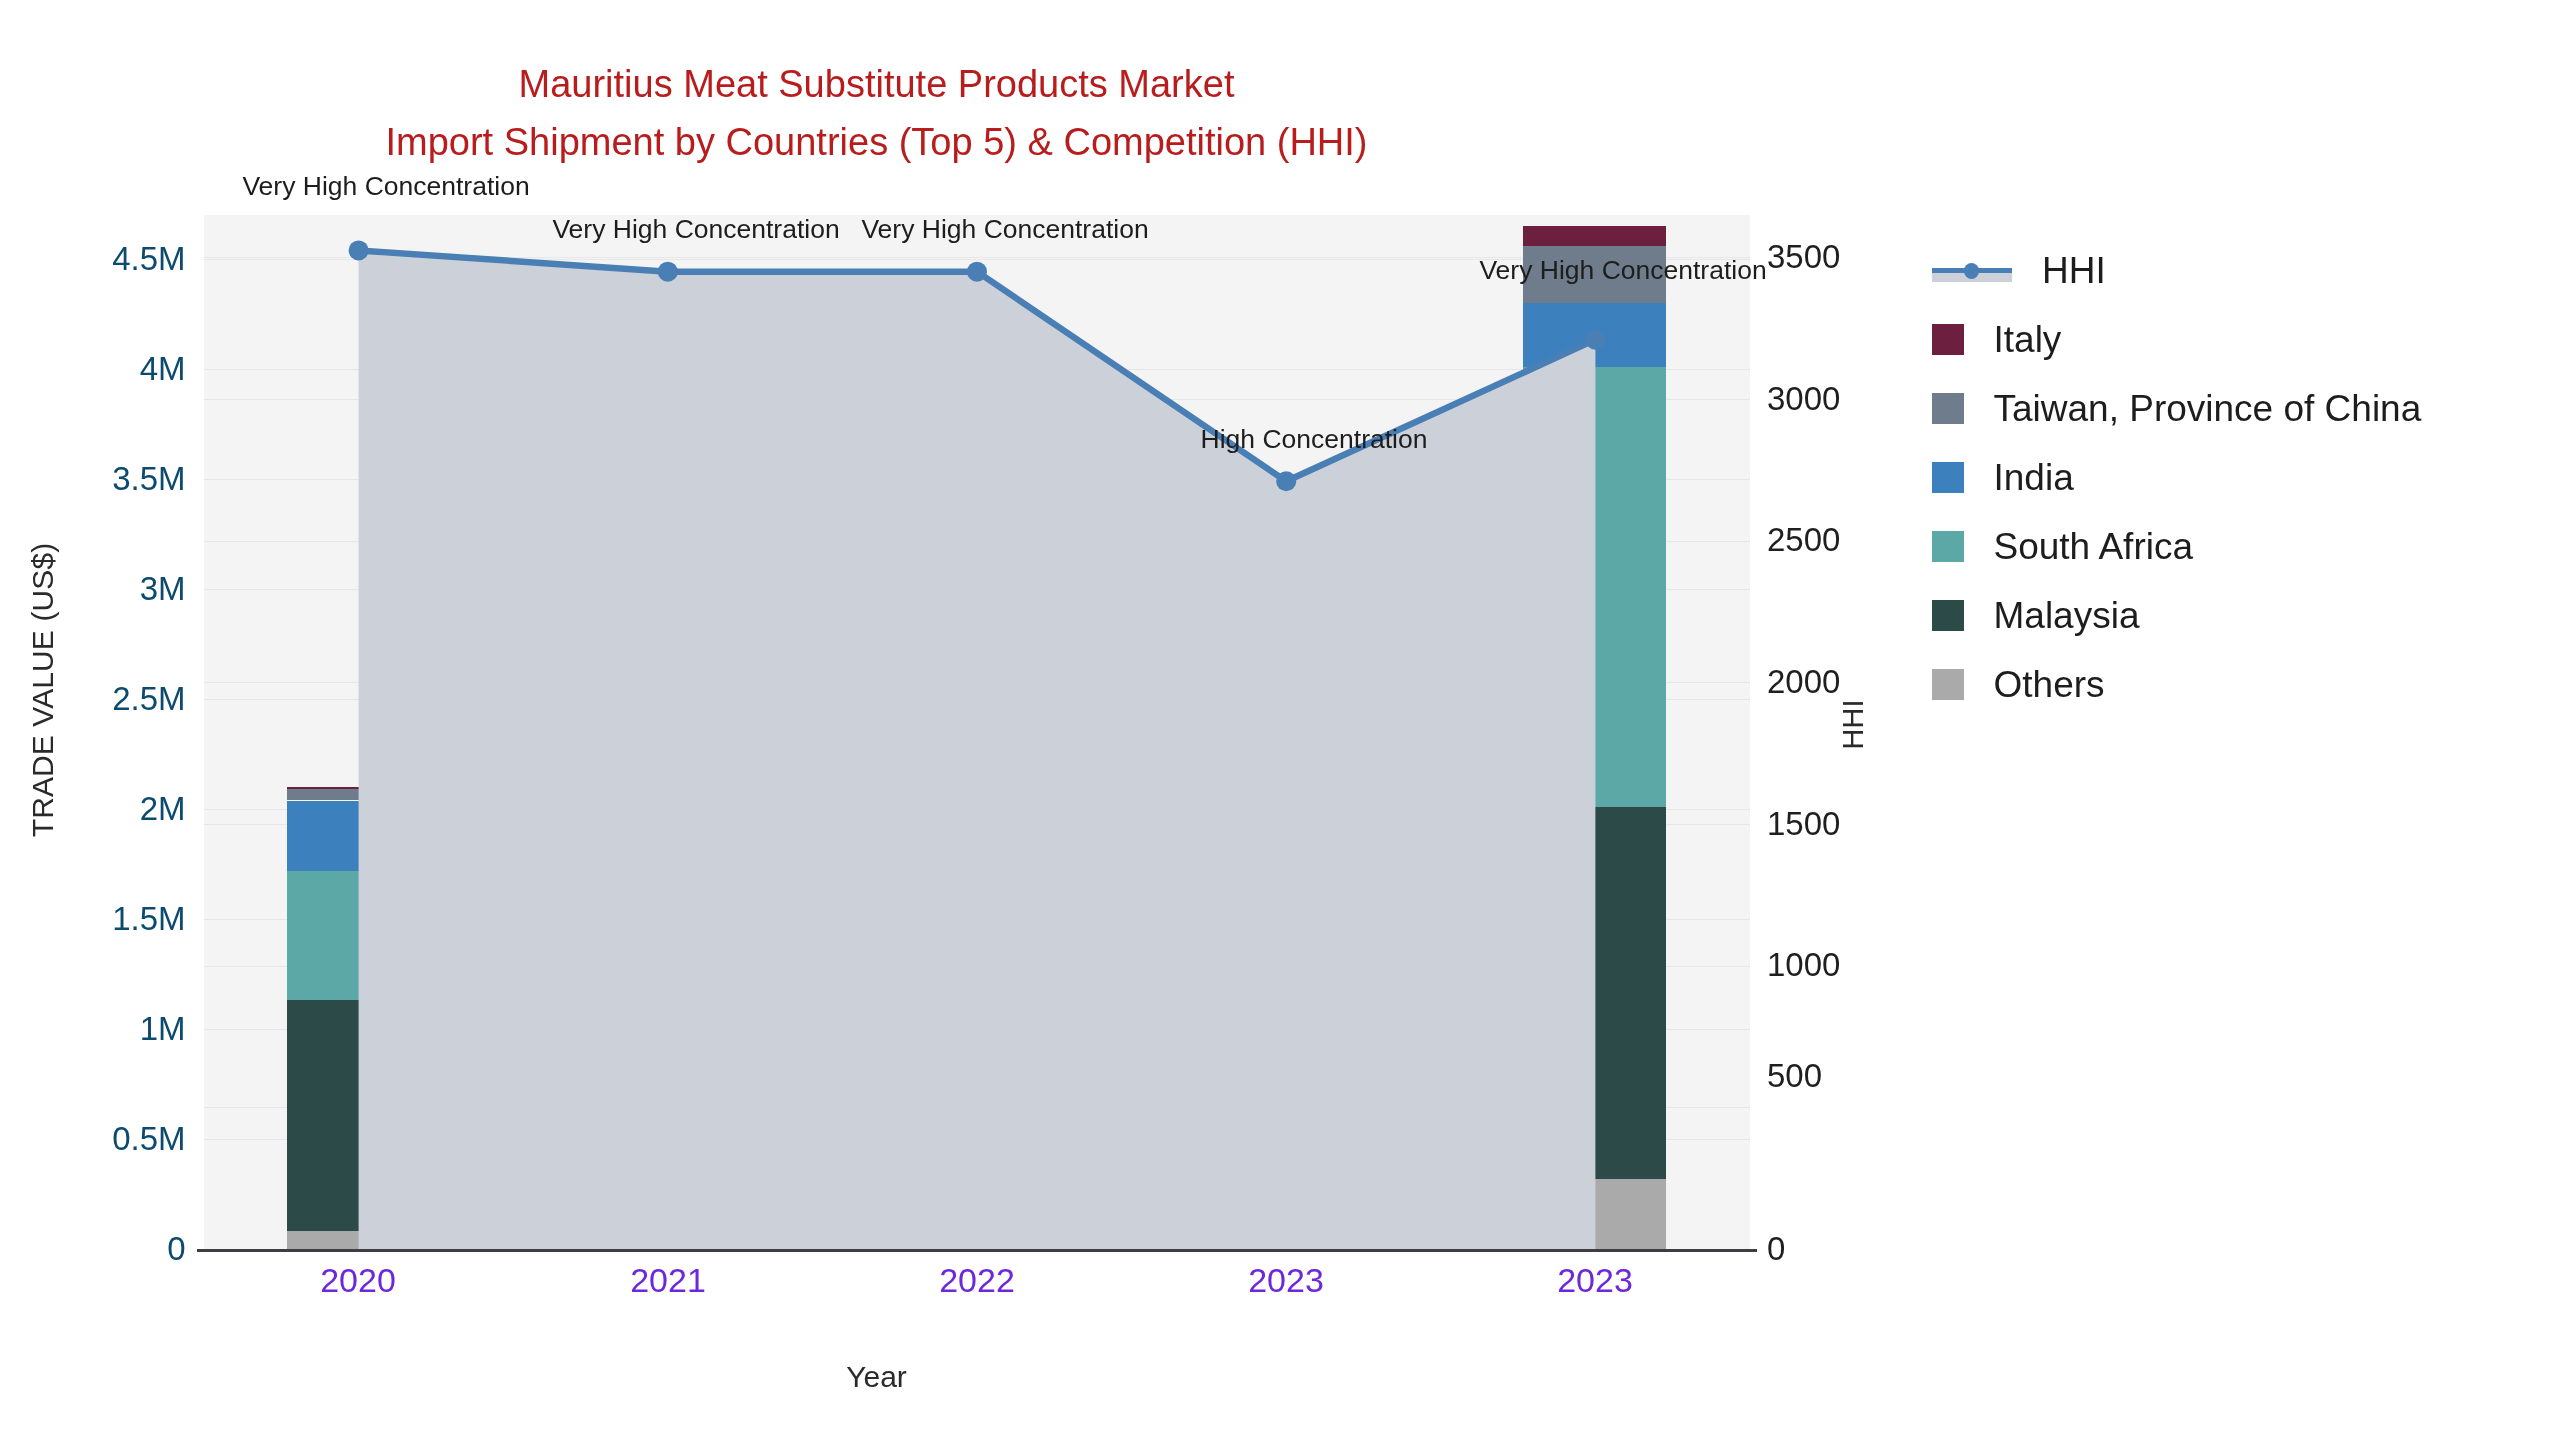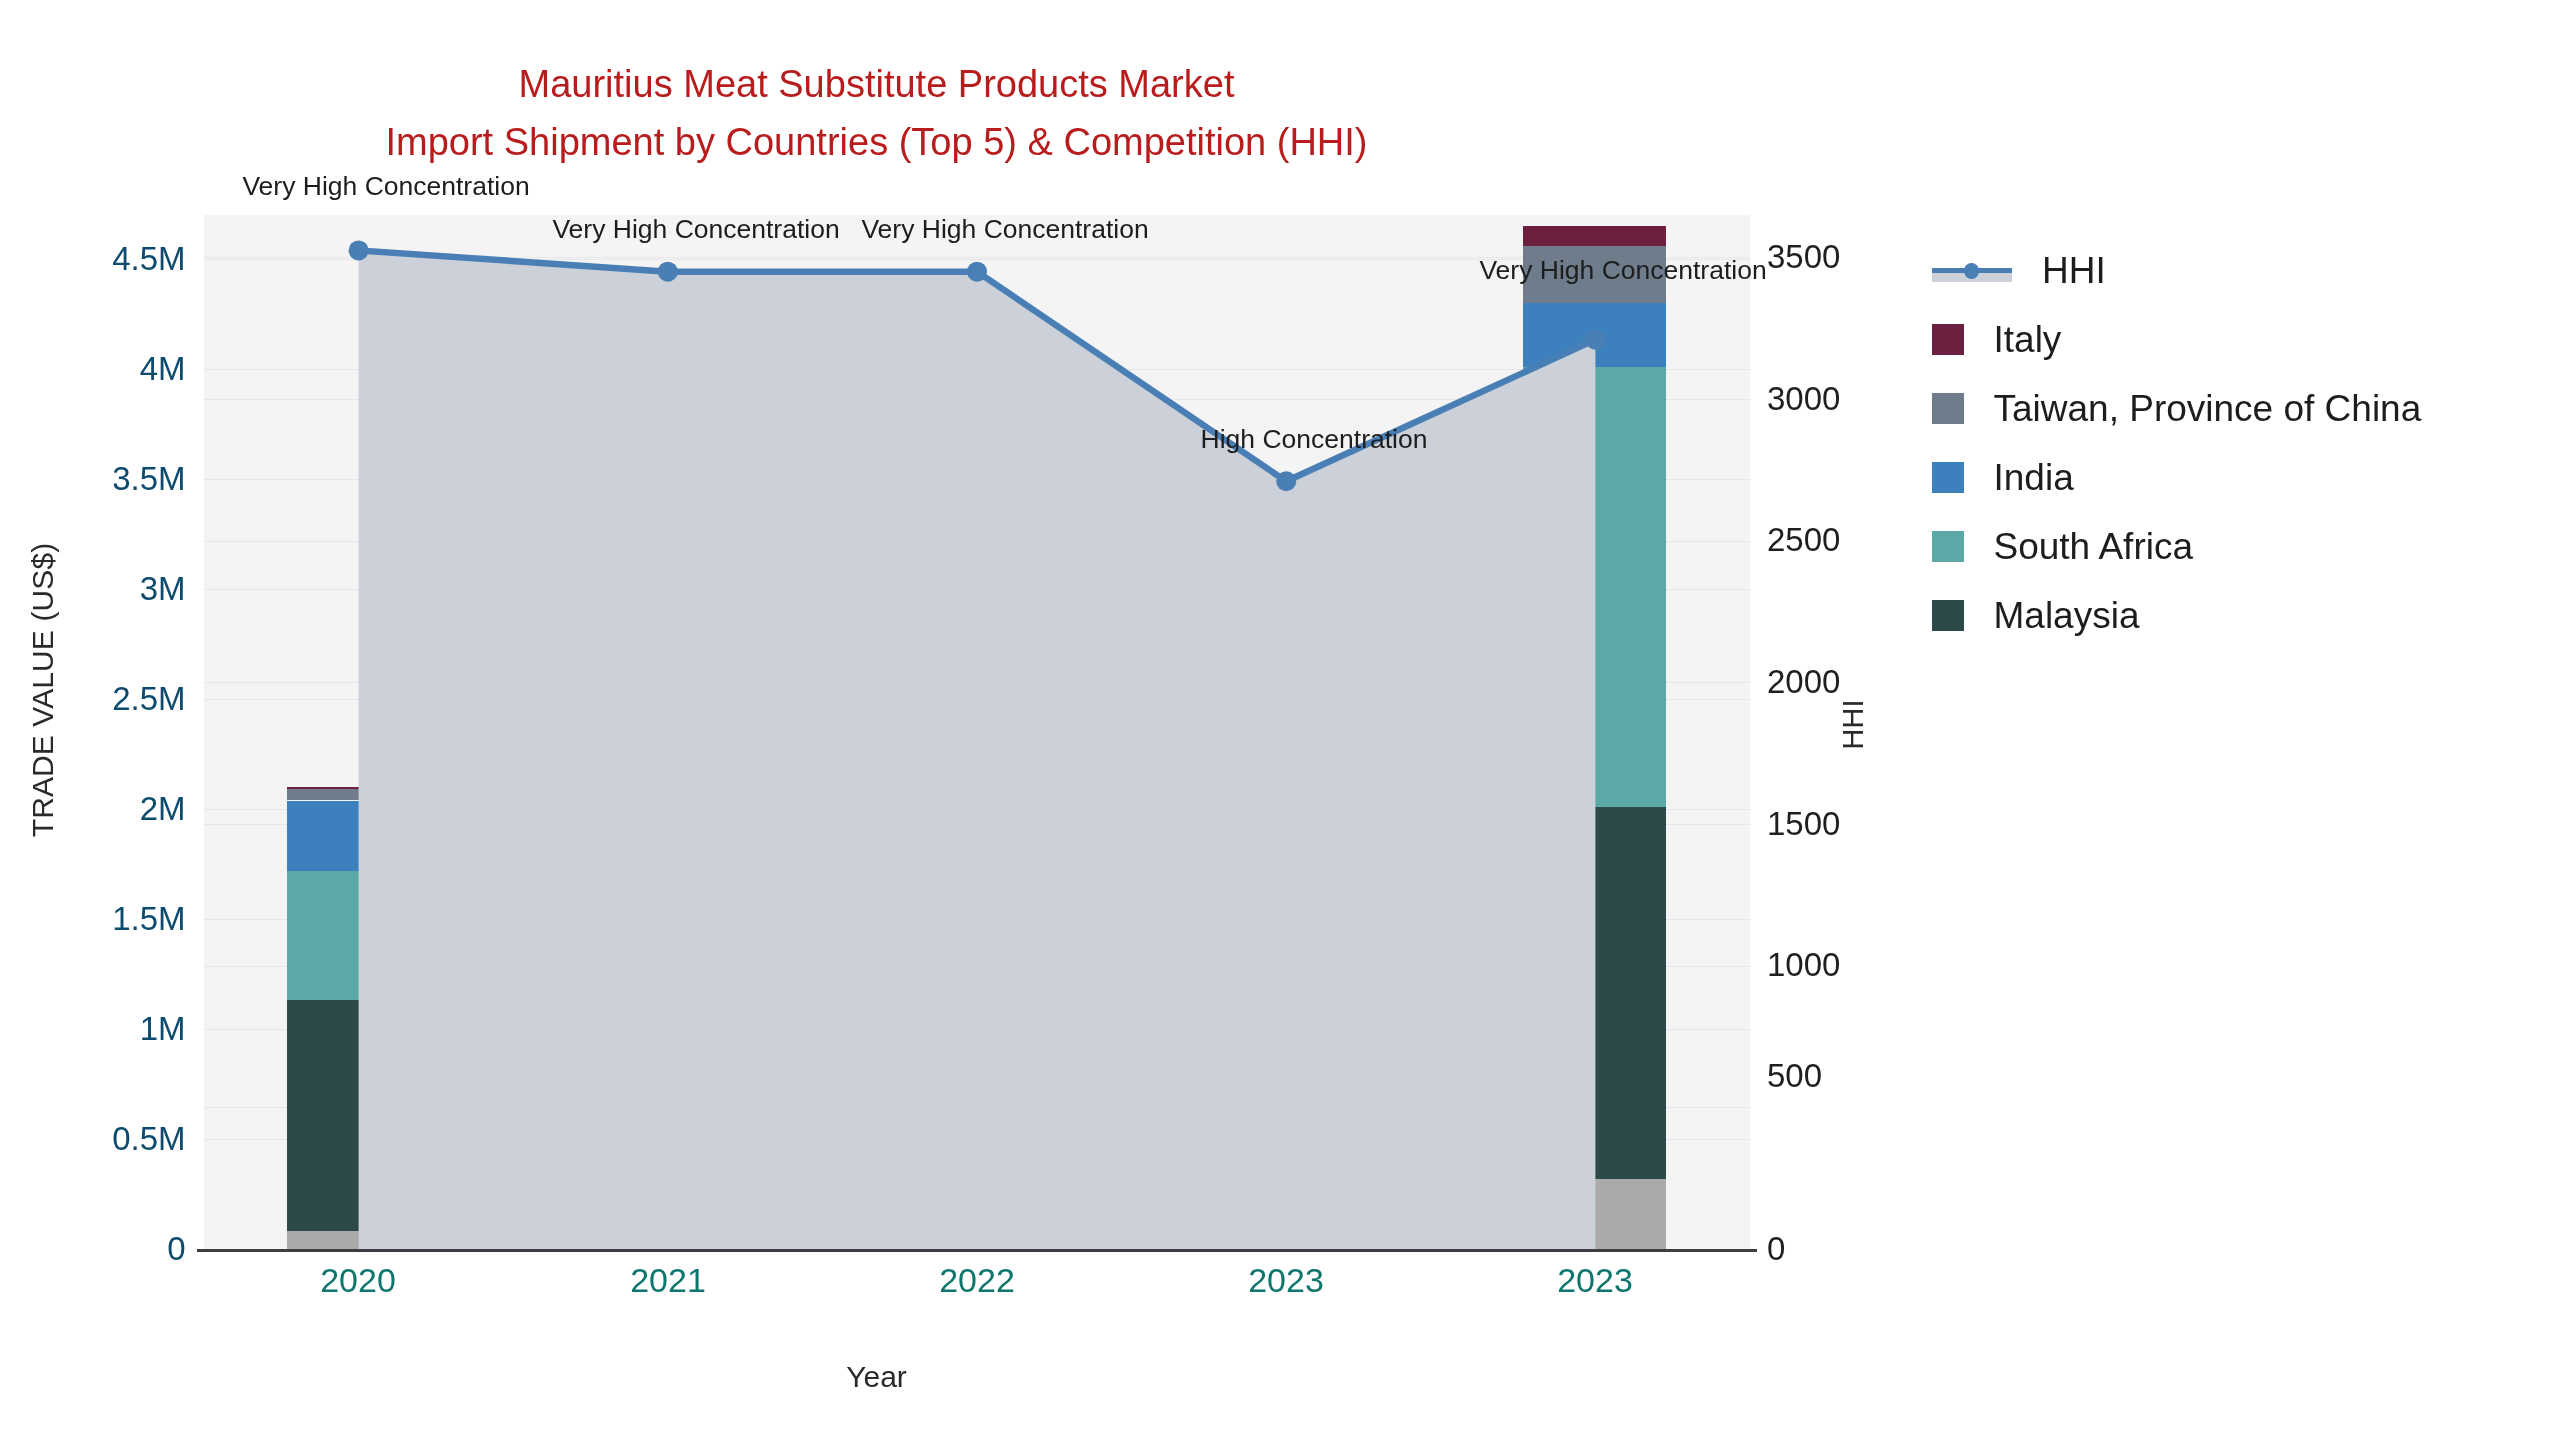--- a/index.html
+++ b/index.html
@@ -25,21 +25,21 @@
   .axis-bottom{position:absolute;left:197px;top:1249px;width:1560px;height:2.9px;background:#3d3d42;}
 
   
   .ytick-l{position:absolute;right:1.4px;transform:translateY(-50%);
     font-size:33px;color:#0c4a6e;text-align:right;white-space:nowrap;}
   .ytick-l-wrap{position:absolute;left:0;top:0;width:187px;height:1449px;}
   .ytick-r{position:absolute;left:0;transform:translateY(-50%);
     font-size:33px;color:#1f1f1f;white-space:nowrap;}
   .ytick-r-wrap{position:absolute;left:1767px;top:0;width:215px;height:1449px;}
   .xtick{position:absolute;top:1261px;transform:translateX(-50%);
-    font-size:34px;color:#0f766e;white-space:nowrap;}
+    font-size:34px;color:#6d28d9;white-space:nowrap;}
 
   
   #hhi-svg{position:absolute;left:204px;top:215px;width:1546px;height:1034px;
     overflow:visible;pointer-events:none;}
 
   
   .bar-group{position:absolute;bottom:0;}
   .seg{position:absolute;left:0;width:100%;}
 
   
@@ -211,16 +211,20 @@
         <span class="legend-label">India</span>
       </div>
       <div class="legend-row">
         <span class="legend-swatch" style="background: rgb(91, 168, 166);"></span>
         <span class="legend-label">South Africa</span>
       </div>
       <div class="legend-row">
         <span class="legend-swatch" style="background: rgb(44, 74, 71);"></span>
         <span class="legend-label">Malaysia</span>
       </div>
+      <div class="legend-row">
+        <span class="legend-swatch" style="background: rgb(170, 170, 170);"></span>
+        <span class="legend-label">Others</span>
+      </div>
     </div>
 
 </div>
 
 
 </body></html>

